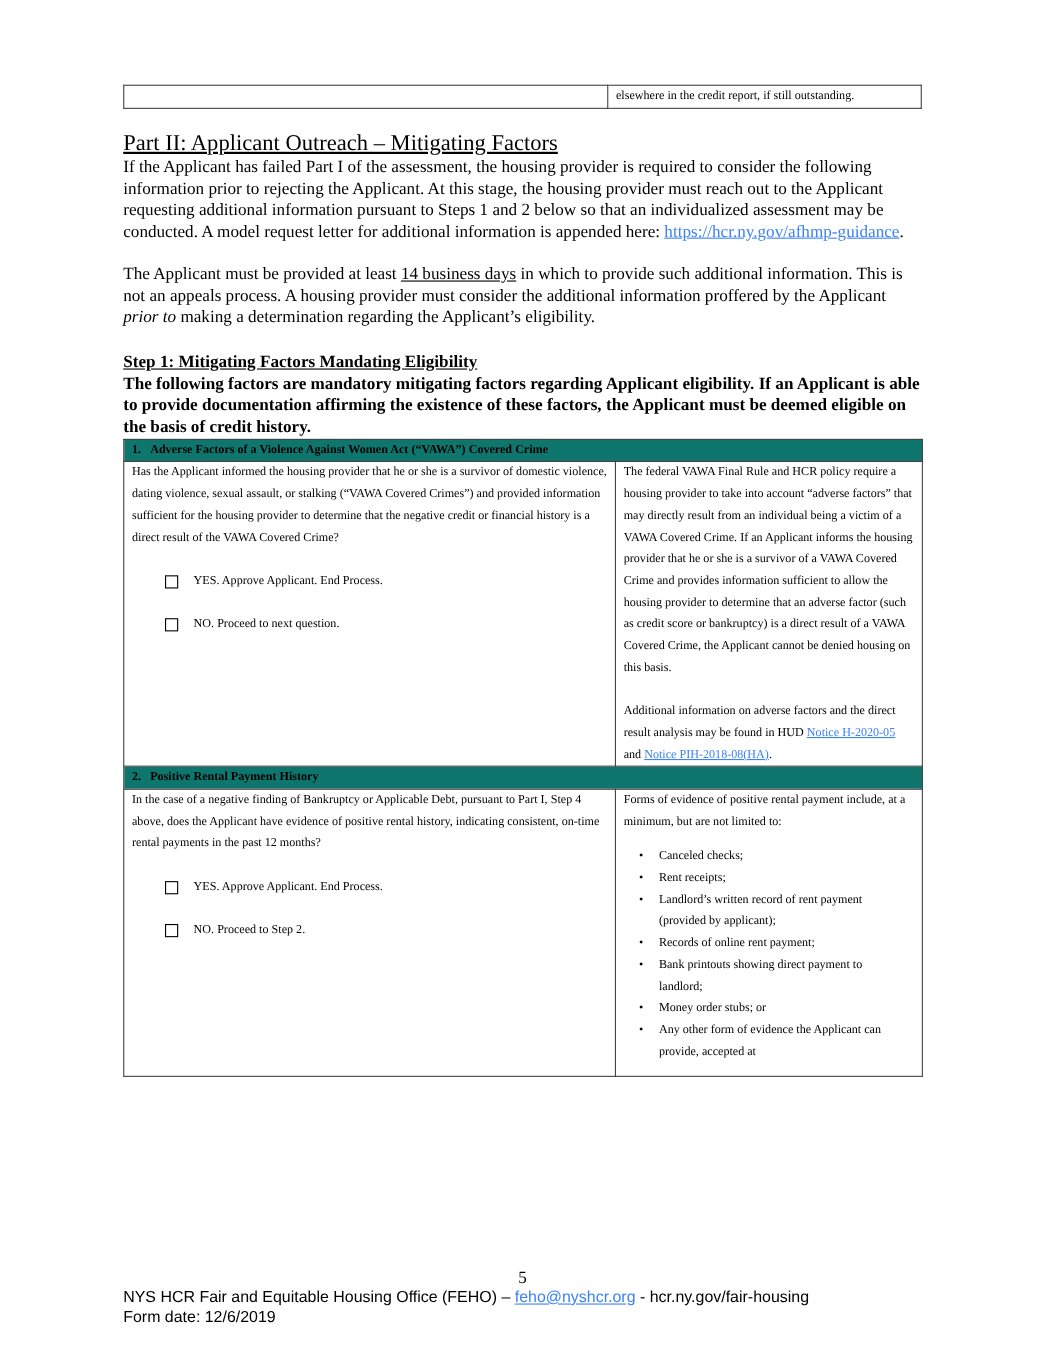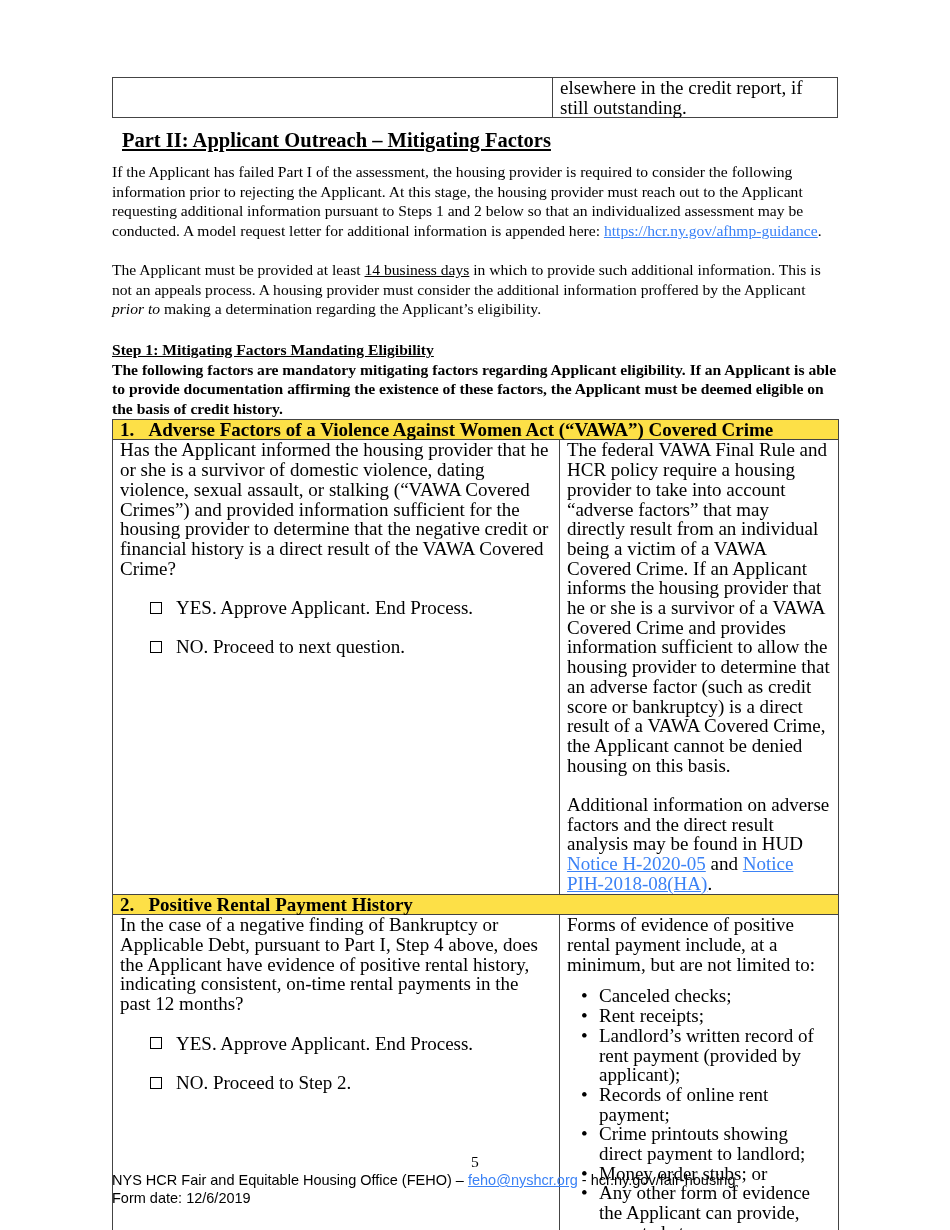--- a/index.html
+++ b/index.html
@@ -3,29 +3,29 @@
 <meta charset="utf-8">
 <style>
   html, body { margin: 0; padding: 0; background: #ffffff; }
   body { width: 950px; height: 1230px; position: relative; overflow: hidden;
          font-family: "Liberation Serif", serif; color: #000; }
   .page { position: absolute; left: 112px; top: 0; width: 726px; }
   .serif { font-family: "Liberation Serif", serif; font-size: 15.6px; line-height: 19.7px; }
   a.link { color: #3b82f6; text-decoration: underline; }
   table.grid { border-collapse: collapse; width: 726px; table-layout: fixed; }
   table.grid td { border: 1px solid #444; vertical-align: top; padding: 0 7px 0 7px;
-                  font-size: 19px; line-height: 19.7px; }
-  .hdr td { background: #fde047; font-weight: bold; font-size: 17.3px; line-height: 21px; padding: 0 7px; }
+                  font-size: 11px; line-height: 19.7px; }
+  .hdr td { background: #0f766e; font-weight: bold; font-size: 17.3px; line-height: 21px; padding: 0 7px; }
   .col-left { width: 433px; }
   .cb-row { display: flex; align-items: center; margin-left: 30px; }
   .cb { display: inline-block; width: 10px; height: 10px; border: 1px solid #000; margin-right: 14px; }
   ul.bul { margin: 12px; padding: 0; list-style: none; }
   ul.bul li { position: relative; padding-left: 20px; }
   ul.bul li::before { content: "\2022"; position: absolute; left: 2px; top: 0; }
-  h2.part { font-size: 20.5px; font-weight: bold; text-decoration: underline; margin: 10px; line-height: 24px; }
+  h2.part { font-size: 20.5px; font-weight: normal; text-decoration: underline; margin: 0; line-height: 24px; }
   .step-title { font-weight: bold; text-decoration: underline; }
   .bold { font-weight: bold; }
   .footer { position: absolute; left: 112px; top: 1172px; font-family: "Liberation Sans", sans-serif;
             font-size: 14.5px; line-height: 17.5px; }
   .pagenum { position: absolute; left: 0; width: 950px; text-align: center; top: 1153px;
              font-size: 15.6px; font-family: "Liberation Serif", serif; }
 </style>
 </head>
 <body>
 
@@ -104,21 +104,21 @@
                 <span>NO. Proceed to Step 2.</span>
               </div>
         </td>
         <td>
           <div>Forms of evidence of positive rental payment include, at a minimum, but are not limited to:</div>
           <ul class="bul">
             <li>Canceled checks;</li>
             <li>Rent receipts;</li>
             <li>Landlord’s written record of rent payment (provided by applicant);</li>
             <li>Records of online rent payment;</li>
-            <li>Crime printouts showing direct payment to landlord;</li>
+            <li>Bank printouts showing direct payment to landlord;</li>
             <li>Money order stubs; or</li>
             <li>Any other form of evidence the Applicant can provide, accepted at</li>
           </ul>
         </td>
       </tr>
     </tbody>
       </table>
   </div>
 </div>
 

